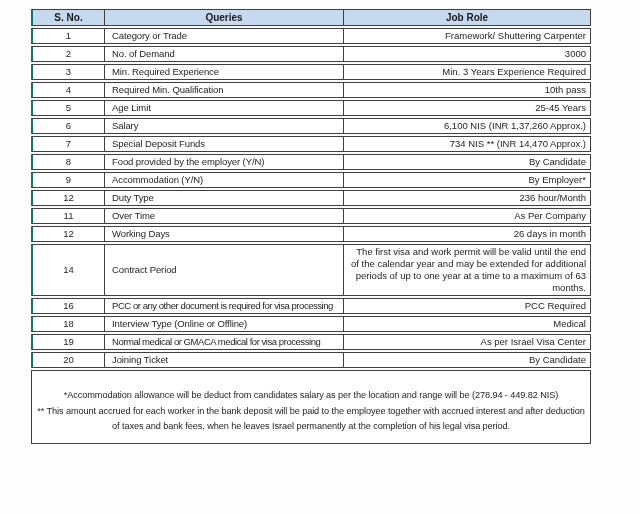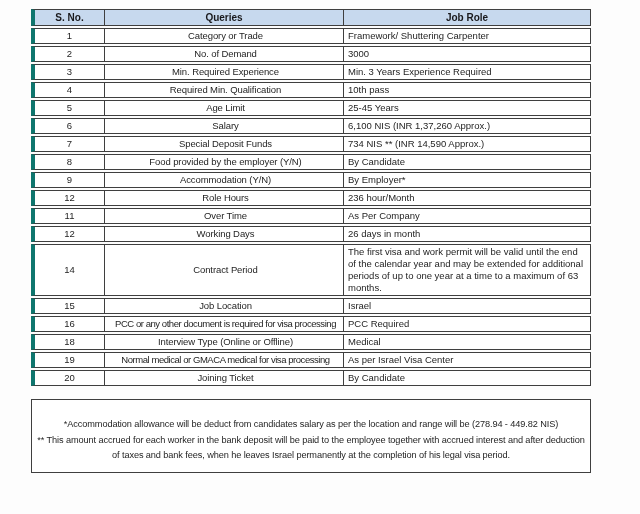--- a/index.html
+++ b/index.html
@@ -22,47 +22,47 @@
   col.c2 { width: 239px; }
   col.c3 { width: 247px; }
 
   th, td {
     border: 1px solid #3f3f3f;
     border-left: none;
     background: #ffffff;
     vertical-align: middle;
     overflow: hidden;
   }
-  th:first-child, td:first-child { border-left: 4px solid #0f766e; }
+  th:first-child, td:first-child { border-left: 2px solid #0f766e; }
 
   th {
     height: 17px;
     background: #c7d9ee;
     font-size: 10px;
     font-weight: bold;
     text-align: center;
     padding: 0 4px;
     color: #19191c;
   }
   td {
     height: 13px;
     font-size: 9.5px;
     line-height: 12px;
     padding: 1px 4px;
   }
   td.c-sno  { text-align: center; }
-  td.c-query{ text-align: center; padding-left: 7px; letter-spacing: -0.1px; }
+  td.c-query{ text-align: left; padding-left: 7px; letter-spacing: -0.1px; }
   td.c-query.tight { letter-spacing: -0.45px; }
-  td.c-role { text-align: left; }
+  td.c-role { text-align: right; }
 
   .notes {
     width: 560px;
     border: 1px solid #3f3f3f;
     background: #ffffff;
-    margin-top: 11px;
+    margin-top: 0px;
     padding: 17px 5px 8px 5px;
     text-align: center;
     font-size: 9.2px;
     line-height: 15.5px;
     letter-spacing: -0.1px;
     color: #1e1e1e;
   }
   .notes p.single { white-space: nowrap; }
 </style>
 </head>
@@ -110,56 +110,51 @@
           <td class="c-role">25-45 Years</td>
         </tr>
         <tr>
           <td class="c-sno">6</td>
           <td class="c-query">Salary</td>
           <td class="c-role">6,100 NIS (INR 1,37,260 Approx.)</td>
         </tr>
         <tr>
           <td class="c-sno">7</td>
           <td class="c-query">Special Deposit Funds</td>
-          <td class="c-role">734 NIS ** (INR 14,590 Approx.)</td>
+          <td class="c-role">734 NIS ** (INR 14,470 Approx.)</td>
         </tr>
         <tr>
           <td class="c-sno">8</td>
           <td class="c-query">Food provided by the employer (Y/N)</td>
           <td class="c-role">By Candidate</td>
         </tr>
         <tr>
           <td class="c-sno">9</td>
           <td class="c-query">Accommodation (Y/N)</td>
           <td class="c-role">By Employer*</td>
         </tr>
         <tr>
           <td class="c-sno">12</td>
-          <td class="c-query">Role Hours</td>
+          <td class="c-query">Duty Type</td>
           <td class="c-role">236 hour/Month</td>
         </tr>
         <tr>
           <td class="c-sno">11</td>
           <td class="c-query">Over Time</td>
           <td class="c-role">As Per Company</td>
         </tr>
         <tr>
           <td class="c-sno">12</td>
           <td class="c-query">Working Days</td>
           <td class="c-role">26 days in month</td>
         </tr>
         <tr>
           <td class="c-sno">14</td>
           <td class="c-query">Contract Period</td>
           <td class="c-role">The first visa and work permit will be valid until the end of the calendar year and may be extended for additional periods of up to one year at a time to a maximum of 63 months.</td>
-        </tr>
-        <tr>
-          <td class="c-sno">15</td>
-          <td class="c-query">Job Location</td>
-          <td class="c-role">Israel</td>
         </tr>
         <tr>
           <td class="c-sno">16</td>
           <td class="c-query tight">PCC or any other document is required for visa processing</td>
           <td class="c-role">PCC Required</td>
         </tr>
         <tr>
           <td class="c-sno">18</td>
           <td class="c-query">Interview Type (Online or Offline)</td>
           <td class="c-role">Medical</td>

